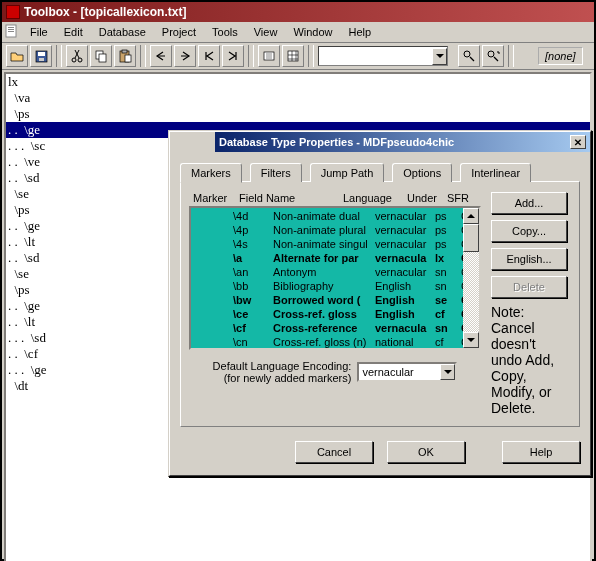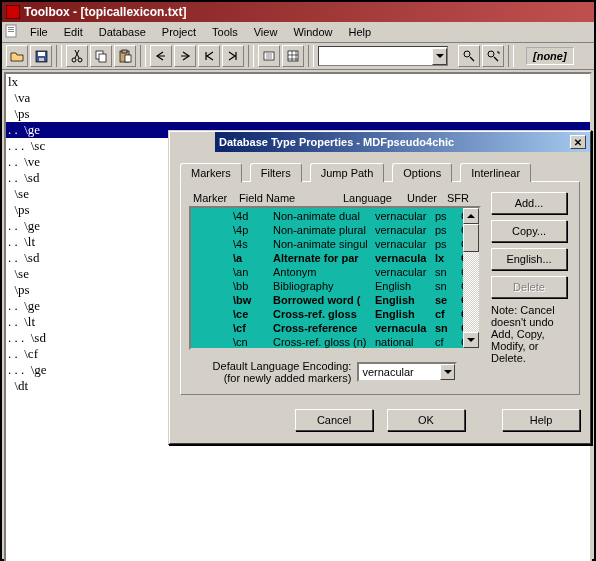--- a/index.html
+++ b/index.html
@@ -95,22 +95,22 @@
     width: 15px; height: 17px;
     border: 1px solid #fff;
     border-right-color: #404040;
     border-bottom-color: #404040;
     background: #d4d0c8;
     display: flex; align-items: center; justify-content: center;
   }
   .tb-label {
     border: 1px inset #fff;
     padding: 2px 6px;
-    margin-left: 8px;
-    font-weight: bold;
+    margin-left: 20px;
+    font-weight: normal;
     font-style: italic;
     background: #d4d0c8;
   }
   .document {
     background: #fff;
     height: calc(100% - 60px);
     border: 2px inset #d4d0c8;
     margin: 2px;
     overflow: hidden;
     font-family: "Times New Roman", serif;
@@ -275,21 +275,21 @@
     height: 22px;
     border: 1px solid #404040;
     border-top-color: #fff;
     border-left-color: #fff;
     background: #d4d0c8;
     display: flex; align-items: center; justify-content: center;
     box-shadow: 1px 1px 0 #000;
   }
   .btn.disabled { color: #808080; text-shadow: 1px 1px 0 #fff; }
   .note {
-    font-size: 11px;
+    font-size: 14px;
     color: #000;
     width: 78px;
     margin-top: 6px;
   }
   .default-row {
     display: flex;
     align-items: center;
     justify-content: center;
     padding-top: 10px;
     gap: 6px;

